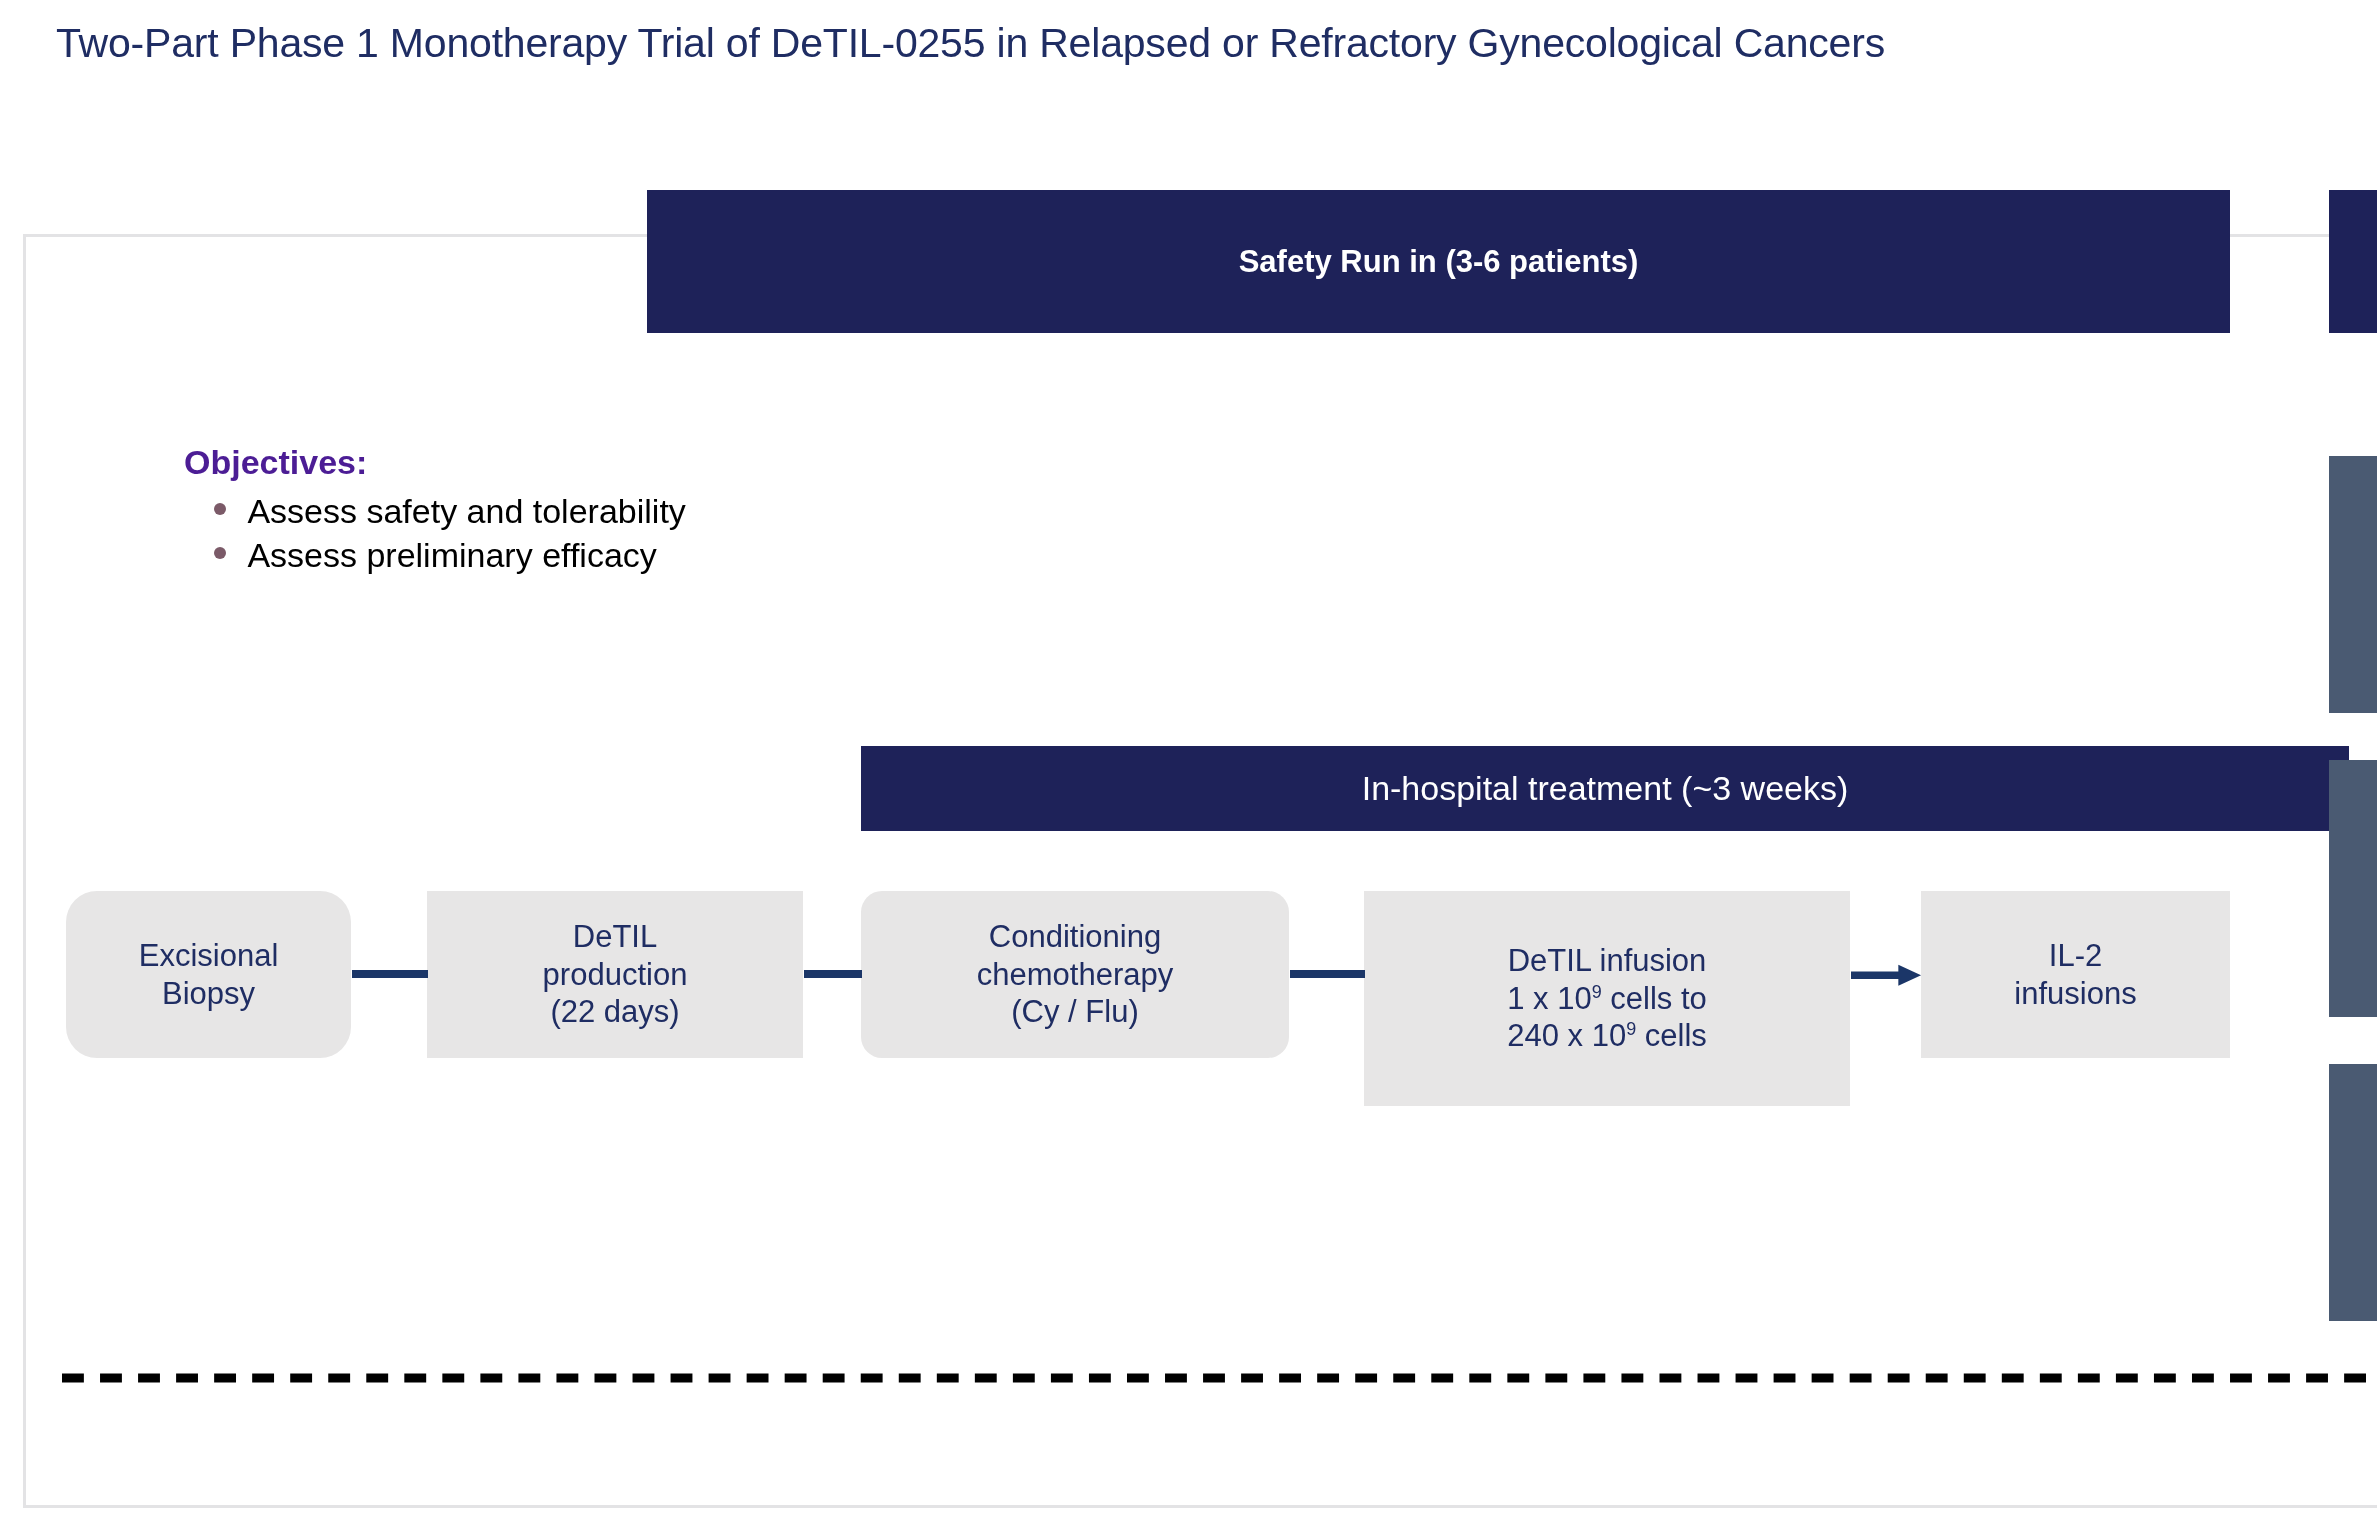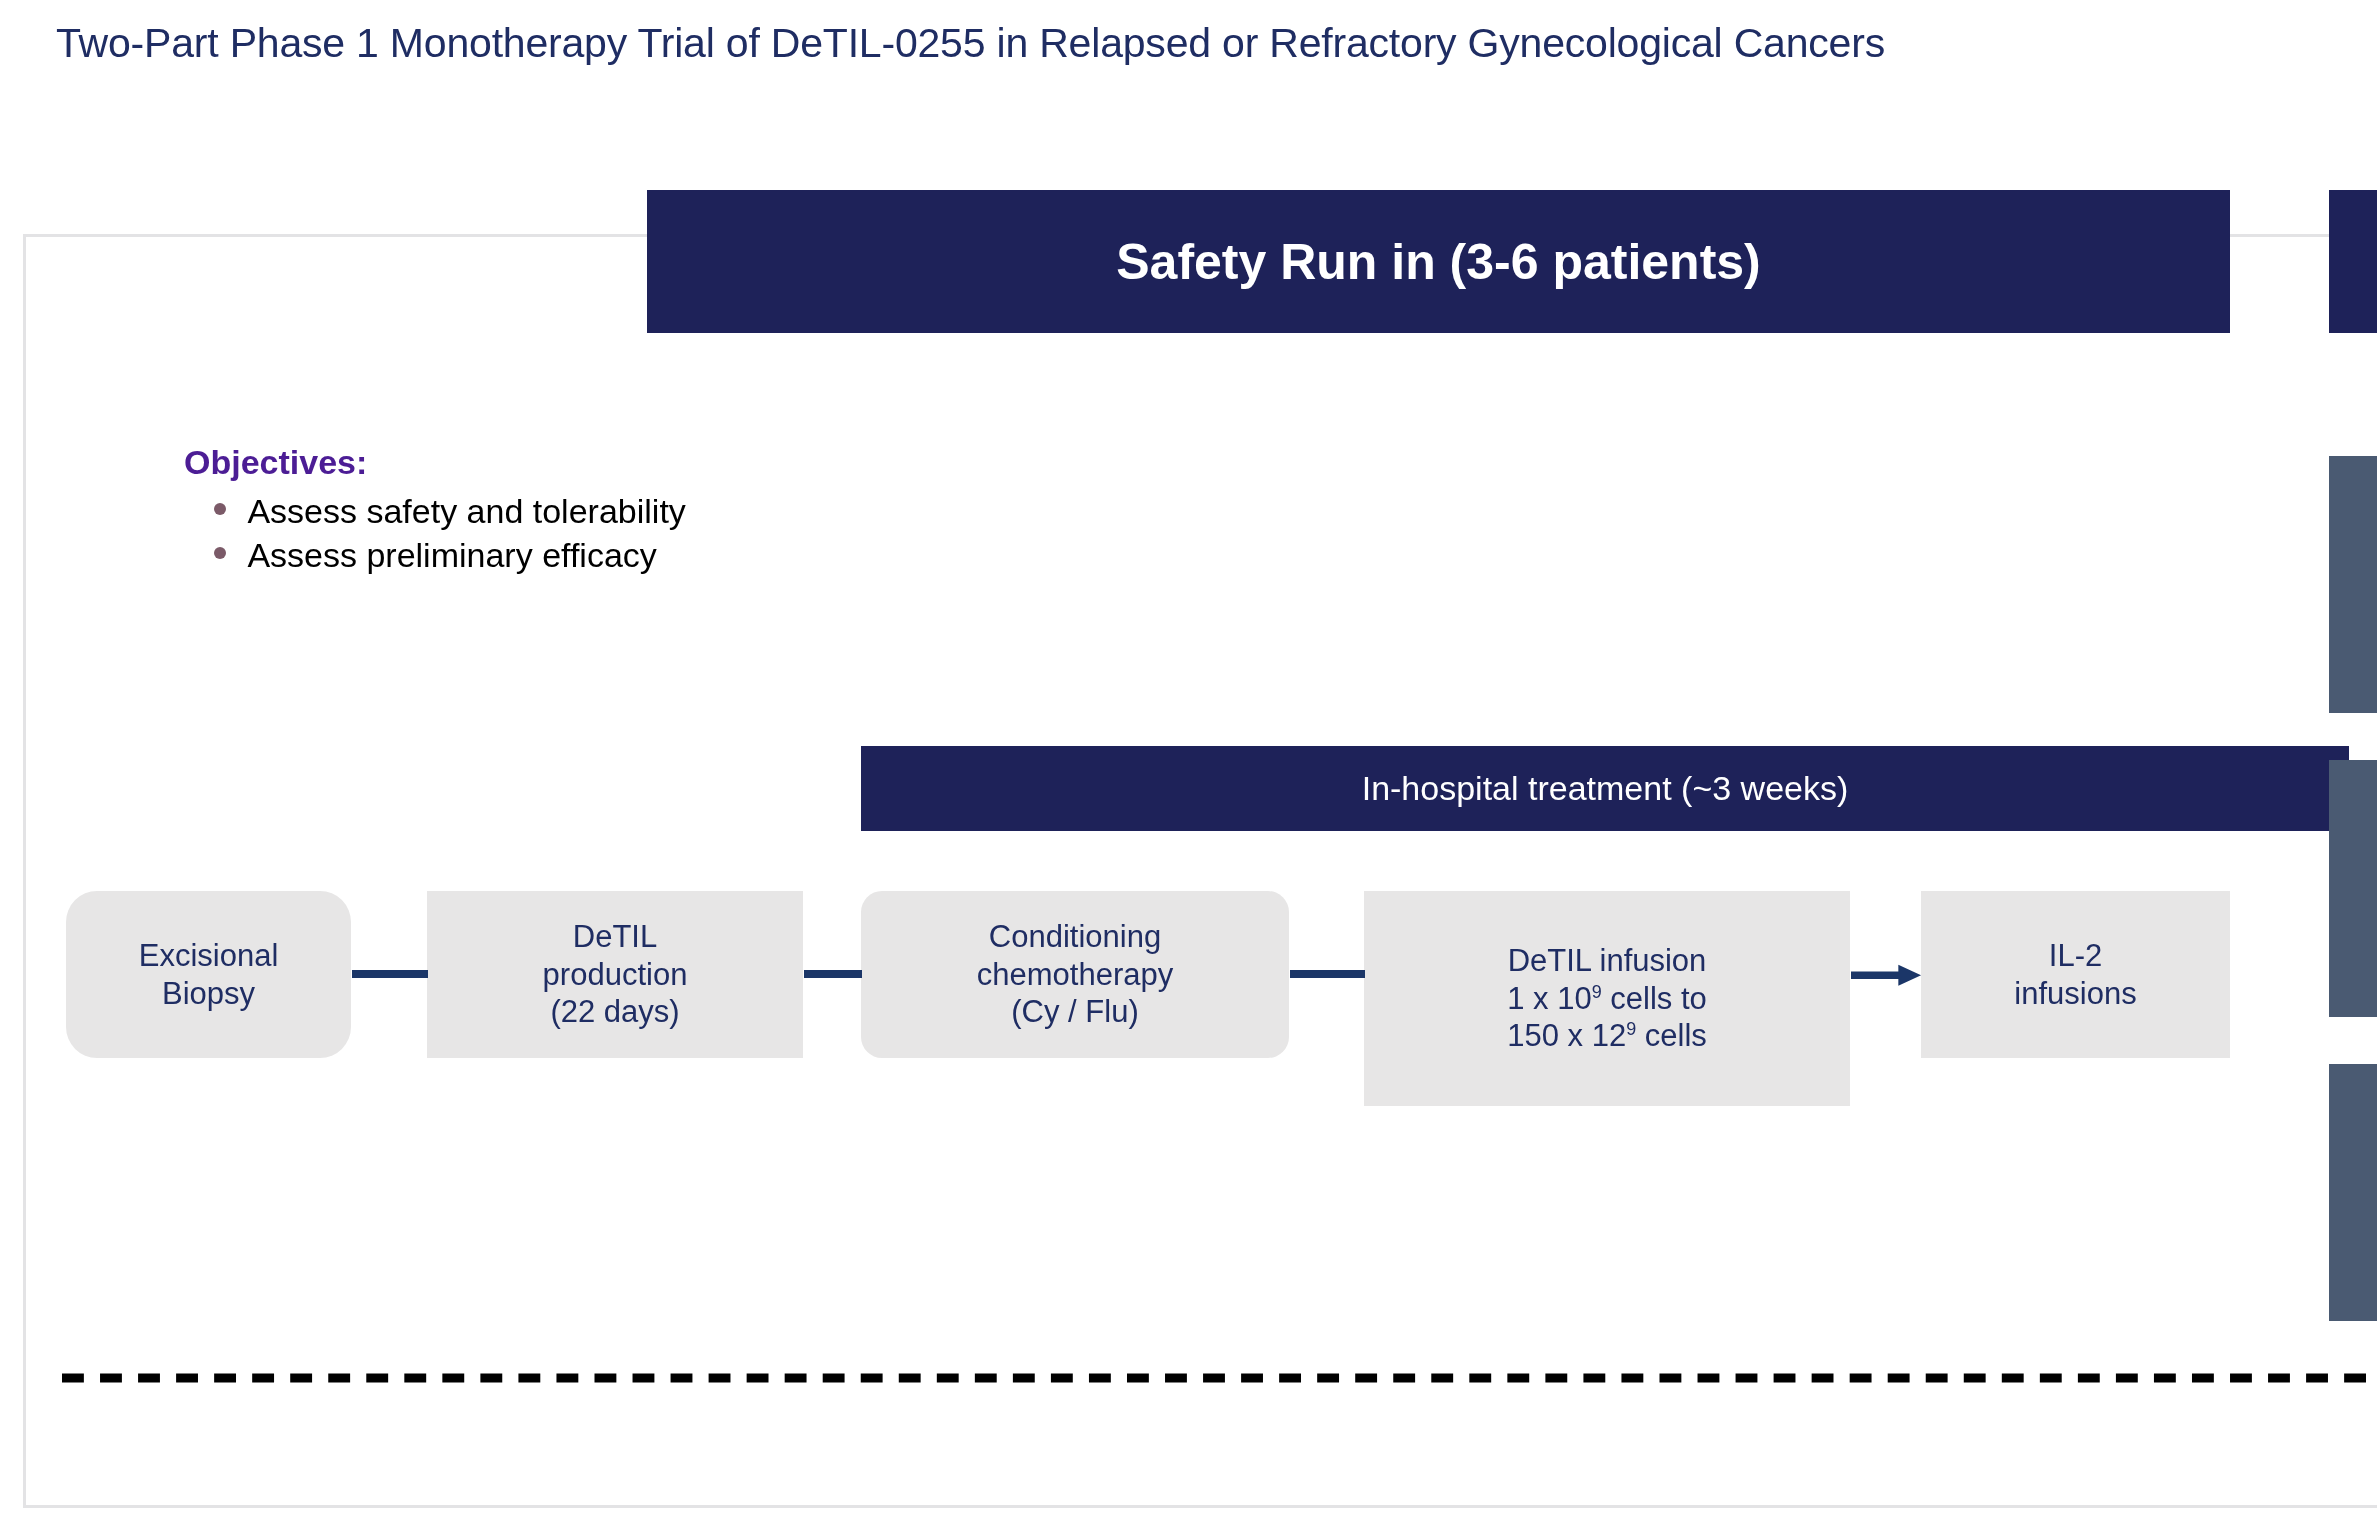--- a/index.html
+++ b/index.html
@@ -47,21 +47,21 @@
     align-items: center;
     justify-content: center;
     text-align: center;
     box-sizing: border-box;
   }
   #banner-safety-run-in {
     left: 647px;
     top: 190px;
     width: 1583px;
     height: 143px;
-    font-size: 50px;
+    font-size: 31px;
     font-weight: bold;
   }
   #banner-cohort-expansion {
     left: 2329px;
     top: 190px;
     width: 938px;
     height: 143px;
     font-size: 39px;
     font-weight: bold;
   }
@@ -230,21 +230,21 @@
   </div>
 </div>
 
 <div class="process-box" id="box-detil-infusion">
   <div>
     <div>DeTIL infusion</div>
     <div>
       <span>1 x 10</span><sup>9</sup><span> cells to</span>
     </div>
     <div>
-      <span>150 x 12</span><sup>9</sup><span> cells</span>
+      <span>240 x 10</span><sup>9</sup><span> cells</span>
     </div>
   </div>
 </div>
 
 <div class="process-box" id="box-il2-infusions">
   <div>
     <div>IL-2</div>
     <div>infusions</div>
   </div>
 </div>

